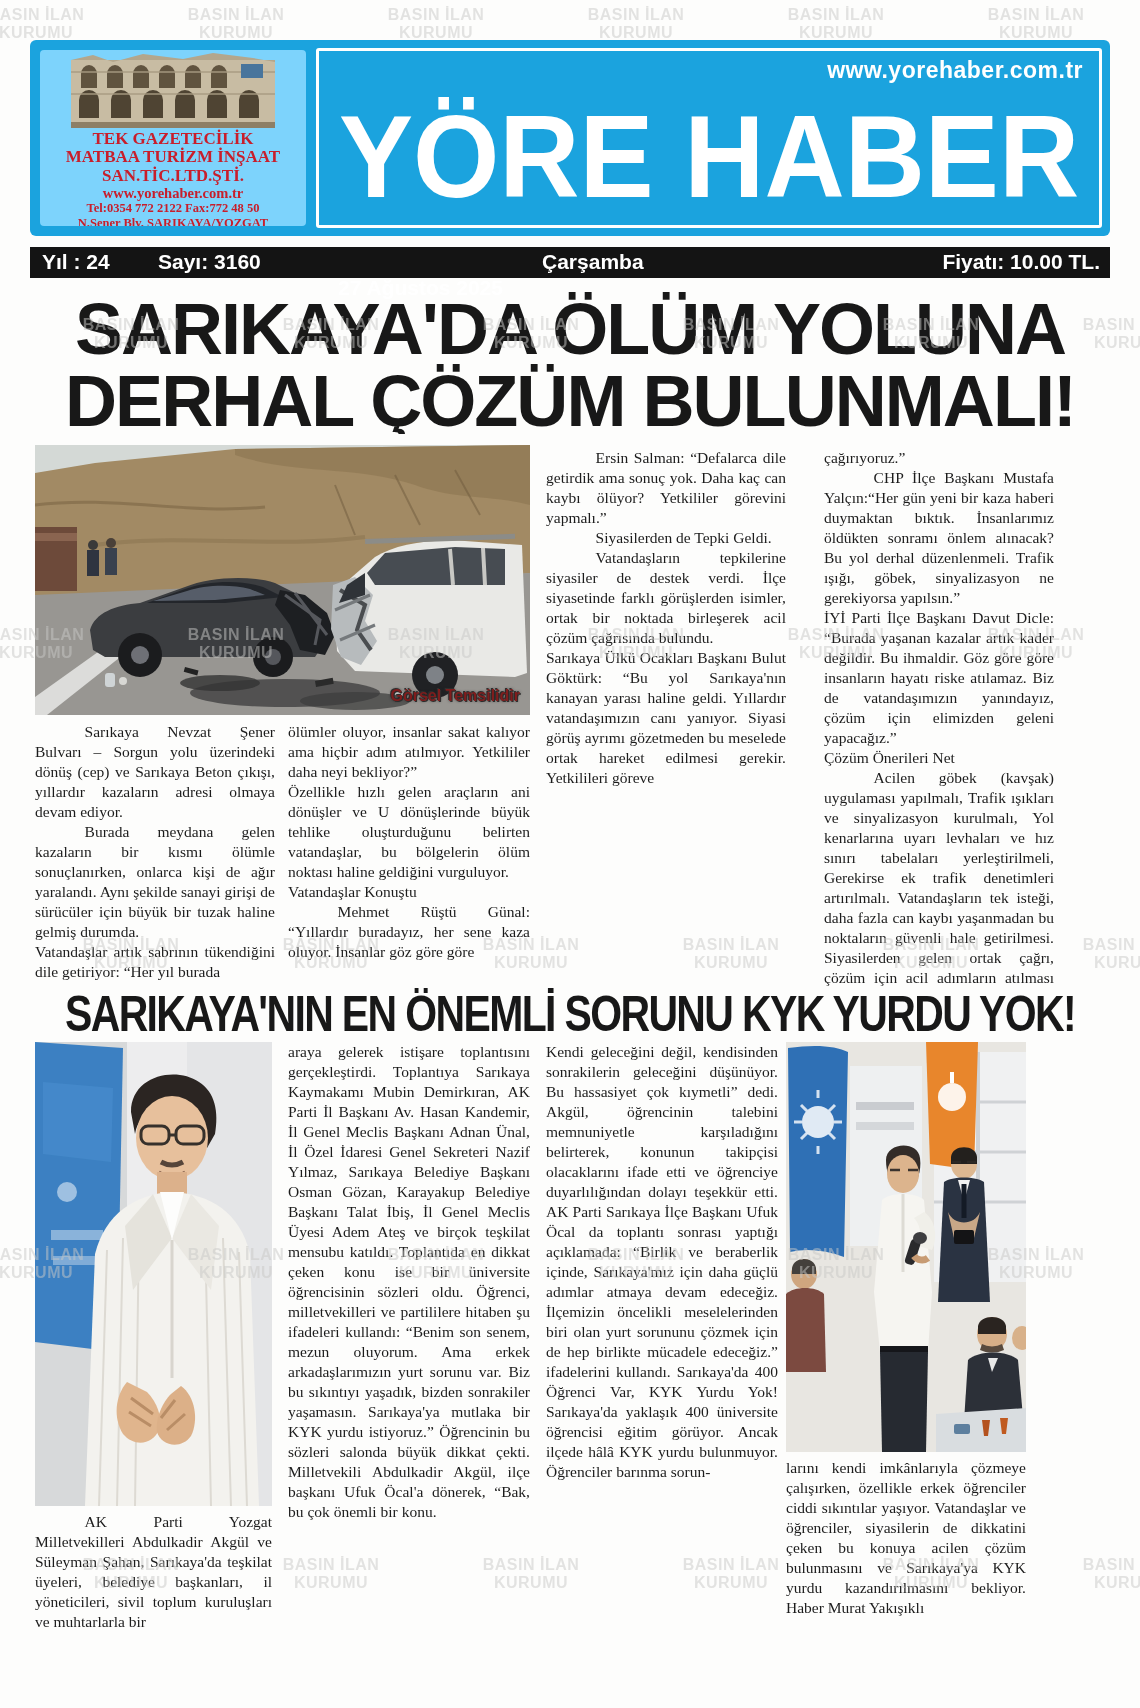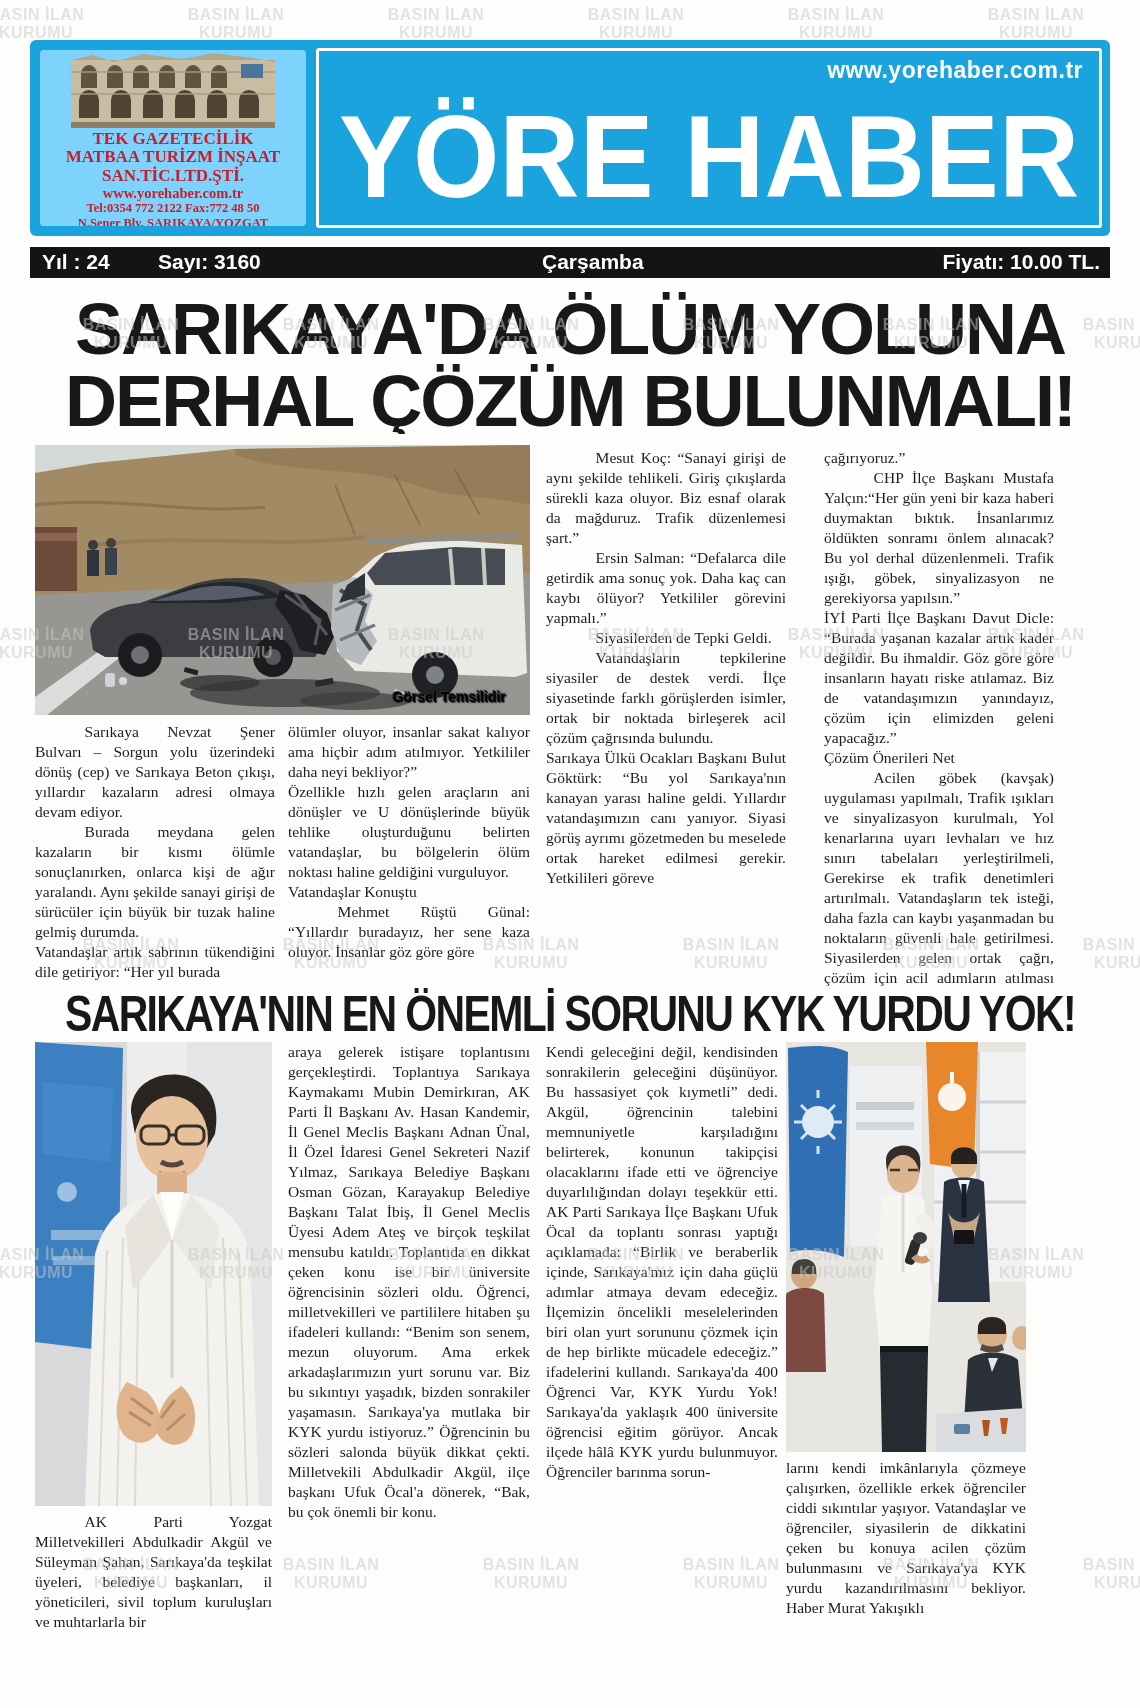--- a/index.html
+++ b/index.html
@@ -26,22 +26,22 @@
   .db-price{right:10px;}
   
   .hl-svg{position:absolute;left:30px;width:1080px;}
   .hl-text{font-family:"Liberation Sans",sans-serif;font-weight:bold;fill:#181818;letter-spacing:-2px;}
   
   .col{position:absolute;font-size:15.5px;line-height:20px;text-align:justify;overflow:hidden;}
   .col p{margin:0;}
   .ind{text-indent:3.2em;}
   .photo{position:absolute;overflow:hidden;background:#ccc;}
   .photo svg{display:block;width:100%;height:100%;}
-  .photo-caption{position:absolute;right:24px;bottom:10px;color:#000000;
-                 font-family:"Liberation Sans",sans-serif;font-weight:bold;font-size:14px;
+  .photo-caption{position:absolute;right:10px;bottom:10px;color:#7f1d1d;
+                 font-family:"Liberation Sans",sans-serif;font-weight:bold;font-size:16px;
                  text-shadow:0 0 3px #222,1px 1px 0 #333,-1px -1px 0 #333;}
   
   .wm-layer{position:absolute;inset:0;pointer-events:none;z-index:10;}
   .wm{position:absolute;width:132px;text-align:center;color:#c9c9c7;opacity:.5;
       font-family:"Liberation Sans",sans-serif;font-weight:bold;font-size:16px;line-height:1.15;
       letter-spacing:.5px;white-space:pre-line;}
 </style>
 </head>
 <body>
 
@@ -153,21 +153,20 @@
       <p class="ind">Burada meydana gelen kazaların bir kısmı ölümle sonuçlanırken, onlarca kişi de ağır yaralandı. Aynı şekilde sanayi girişi de sürücüler için büyük bir tuzak haline gelmiş durumda.</p>
       <p>Vatandaşlar artık sabrının tükendiğini dile getiriyor: “Her yıl burada</p>
     </div>
   <div class="col" style="left:288px;top:722px;width:242px;height:266px;">
       <p>ölümler oluyor, insanlar sakat kalıyor ama hiçbir adım atılmıyor. Yetkililer daha neyi bekliyor?”</p>
       <p>Özellikle hızlı gelen araçların ani dönüşler ve U dönüşlerinde büyük tehlike oluşturduğunu belirten vatandaşlar, bu bölgelerin ölüm noktası haline geldiğini vurguluyor.</p>
       <p>Vatandaşlar Konuştu</p>
       <p class="ind">Mehmet Rüştü Günal: “Yıllardır buradayız, her sene kaza oluyor. İnsanlar göz göre göre</p>
     </div>
   <div class="col" style="left:546px;top:448px;width:240px;height:540px;">
-      <p class="ind">Mesut Koç: “Sanayi girişi de aynı şekilde tehlikeli. Giriş çıkışlarda sürekli kaza oluyor. Biz esnaf olarak da mağduruz. Trafik düzenlemesi şart.”</p>
       <p class="ind">Ersin Salman: “Defalarca dile getirdik ama sonuç yok. Daha kaç can kaybı ölüyor? Yetkililer görevini yapmalı.”</p>
       <p class="ind">Siyasilerden de Tepki Geldi.</p>
       <p class="ind">Vatandaşların tepkilerine siyasiler de destek verdi. İlçe siyasetinde farklı görüşlerden isimler, ortak bir noktada birleşerek acil çözüm çağrısında bulundu.</p>
       <p>Sarıkaya Ülkü Ocakları Başkanı Bulut Göktürk: “Bu yol Sarıkaya'nın kanayan yarası haline geldi. Yıllardır vatandaşımızın canı yanıyor. Siyasi görüş ayrımı gözetmeden bu meselede ortak hareket edilmesi gerekir. Yetkilileri göreve</p>
     </div>
   <div class="col" style="left:797px;top:448px;width:230px;height:540px;margin-left:27px;">
       <p>çağırıyoruz.”</p>
       <p class="ind">CHP İlçe Başkanı Mustafa Yalçın:“Her gün yeni bir kaza haberi duymaktan bıktık. İnsanlarımız öldükten sonramı önlem alınacak? Bu yol derhal düzenlenmeli. Trafik ışığı, göbek, sinyalizasyon ne gerekiyorsa yapılsın.”</p>
       <p>İYİ Parti İlçe Başkanı Davut Dicle: “Burada yaşanan kazalar artık kader değildir. Bu ihmaldir. Göz göre göre insanların hayatı riske atılamaz. Biz de vatandaşımızın yanındayız, çözüm için elimizden geleni yapacağız.”</p>
       <p>Çözüm Önerileri Net</p>

